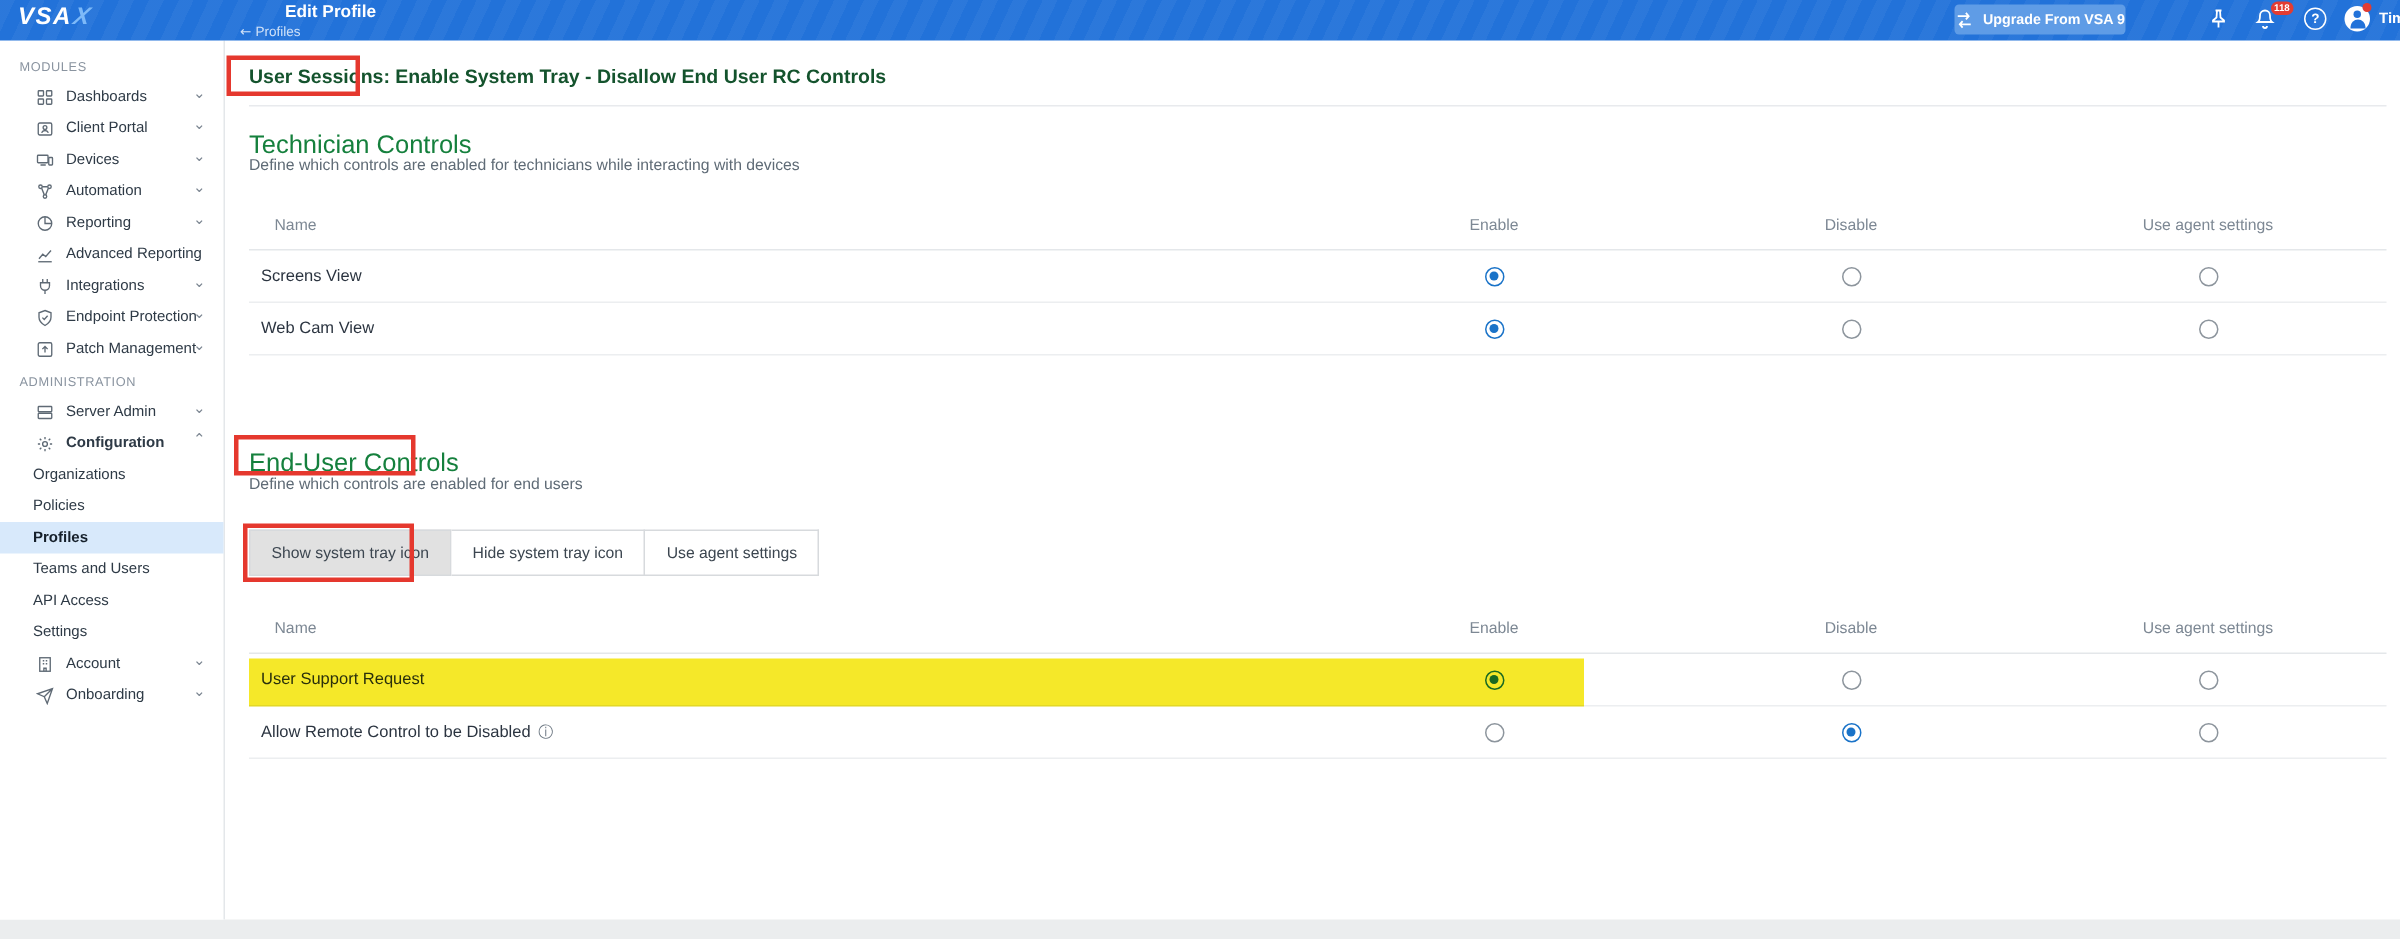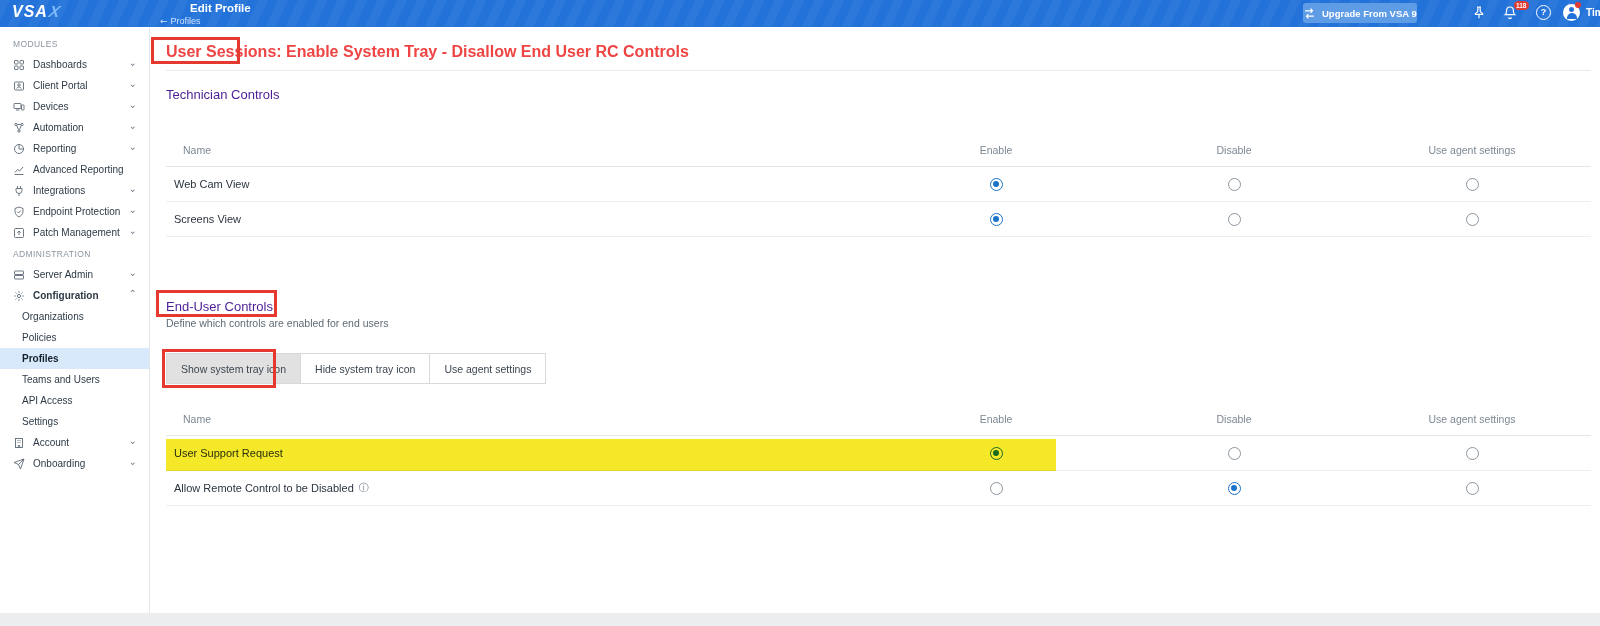--- a/index.html
+++ b/index.html
@@ -48,38 +48,38 @@
   .avatar .body { position:absolute; left:3.5px; top:9px; width:10px; height:6px; background:#2272d9; border-radius:5px 5px 0 0; }
   .avatar .dot { position:absolute; right:-1px; top:-2px; width:6px; height:6px; background:#e23c32; border-radius:50%; }
   .username { position:absolute; left:1586px; top:7px; font-size:10px; font-weight:bold; white-space:nowrap; }
 
   
   .sidebar {
     position:absolute; left:0; top:27px; width:150px; height:586px; background:#fff;
     border-right:1px solid #e4e7ea; z-index:2; padding-top:10px;
   }
   .sec-label { height:14px; padding-left:13px; font-size:8.5px; letter-spacing:.4px; color:#8a94a0; line-height:14px; margin-bottom:3px; }
-  .sb-item { height:21px; display:flex; align-items:center; padding-left:13px; cursor:pointer; position:relative; }
+  .sb-item { height:21px; display:flex; align-items:center; padding-left:24px; cursor:pointer; position:relative; }
   .sb-item .icn { width:12px; height:12px; stroke:#5f6a75; fill:none; stroke-width:1.8; flex:0 0 12px; }
   .sb-item .lbl { font-size:10px; color:#2e3a46; margin-left:8px; }
   .sb-item.bold .lbl { font-weight:bold; }
   .chev { position:absolute; right:12px; top:3px; font-family:"DejaVu Sans",sans-serif; color:#7a8490; font-size:10px; }
   .chev.down::before { content:"\2304"; }
   .chev.up::before { content:"\2303"; }
   .sb-sub { height:21px; display:flex; align-items:center; padding-left:22px; cursor:pointer; }
   .sb-sub .lbl { font-size:10px; color:#2e3a46; }
   .sb-sub.on { background:#d8e9fb; }
   .sb-sub.on .lbl { font-weight:bold; color:#16202b; }
   .admin-gap { margin-top:4px; }
 
   
   .main { position:absolute; left:150px; top:27px; width:1450px; height:586px; background:#fff; }
-  .doc-title { position:absolute; left:16px; top:16px; font-size:16px; font-weight:bold; color:#ef4444; }
+  .doc-title { position:absolute; left:16px; top:16px; font-size:13px; font-weight:bold; color:#14532d; }
   .divider { position:absolute; left:16px; top:43px; width:1425px; height:1px; background:#e8eaed; }
-  .sec-head { position:absolute; left:16px; font-size:13px; color:#4c1d95; }
+  .sec-head { position:absolute; left:16px; font-size:17px; color:#15803d; }
   .sec-sub { position:absolute; left:16px; font-size:10.5px; color:#5f6b76; }
   .t-head1 { top:60px; } .t-sub1 { top:77px; }
   .t-head2 { top:272px; } .t-sub2 { top:290px; }
 
   .grid-table { position:absolute; left:16px; width:1425px; }
   .gt1 { top:107px; } .gt2 { top:376px; }
   .g-row { display:grid; grid-template-columns:1fr 238px 238px 238px; align-items:center; }
   .g-header { height:33px; border-bottom:1px solid #e4e7ea; }
   .g-header .c { font-size:10.5px; color:#7d8894; }
   .g-header .c0 { padding-left:17px; }
@@ -288,42 +288,43 @@
       <span class="lbl">Onboarding</span>
         <span class="chev down"></span>
     </div>
   </div>
 
   <div class="main">
     <div class="doc-title">User Sessions: Enable System Tray - Disallow End User RC Controls</div>
     <div class="divider"></div>
 
     <div class="sec-head t-head1">Technician Controls</div>
+    <div class="sec-sub t-sub1">Define which controls are enabled for technicians while interacting with devices</div>
 
     <div class="grid-table gt1">
       <div class="g-row g-header">
         <div class="c c0">Name</div>
         <div class="c cc">Enable</div>
         <div class="c cc">Disable</div>
         <div class="c cc">Use agent settings</div>
       </div>
       <div class="g-row g-body">
+        <div class="c0">Screens View</div>
+        <div class="cc">
+            <span class="radio checked"></span>
+          </div>
+        <div class="cc">
+            <span class="radio"></span>
+          </div>
+        <div class="cc">
+            <span class="radio"></span>
+          </div>
+      </div>
+      <div class="g-row g-body">
         <div class="c0">Web Cam View</div>
-        <div class="cc">
-            <span class="radio checked"></span>
-          </div>
-        <div class="cc">
-            <span class="radio"></span>
-          </div>
-        <div class="cc">
-            <span class="radio"></span>
-          </div>
-      </div>
-      <div class="g-row g-body">
-        <div class="c0">Screens View</div>
         <div class="cc">
             <span class="radio checked"></span>
           </div>
         <div class="cc">
             <span class="radio"></span>
           </div>
         <div class="cc">
             <span class="radio"></span>
           </div>
       </div>

